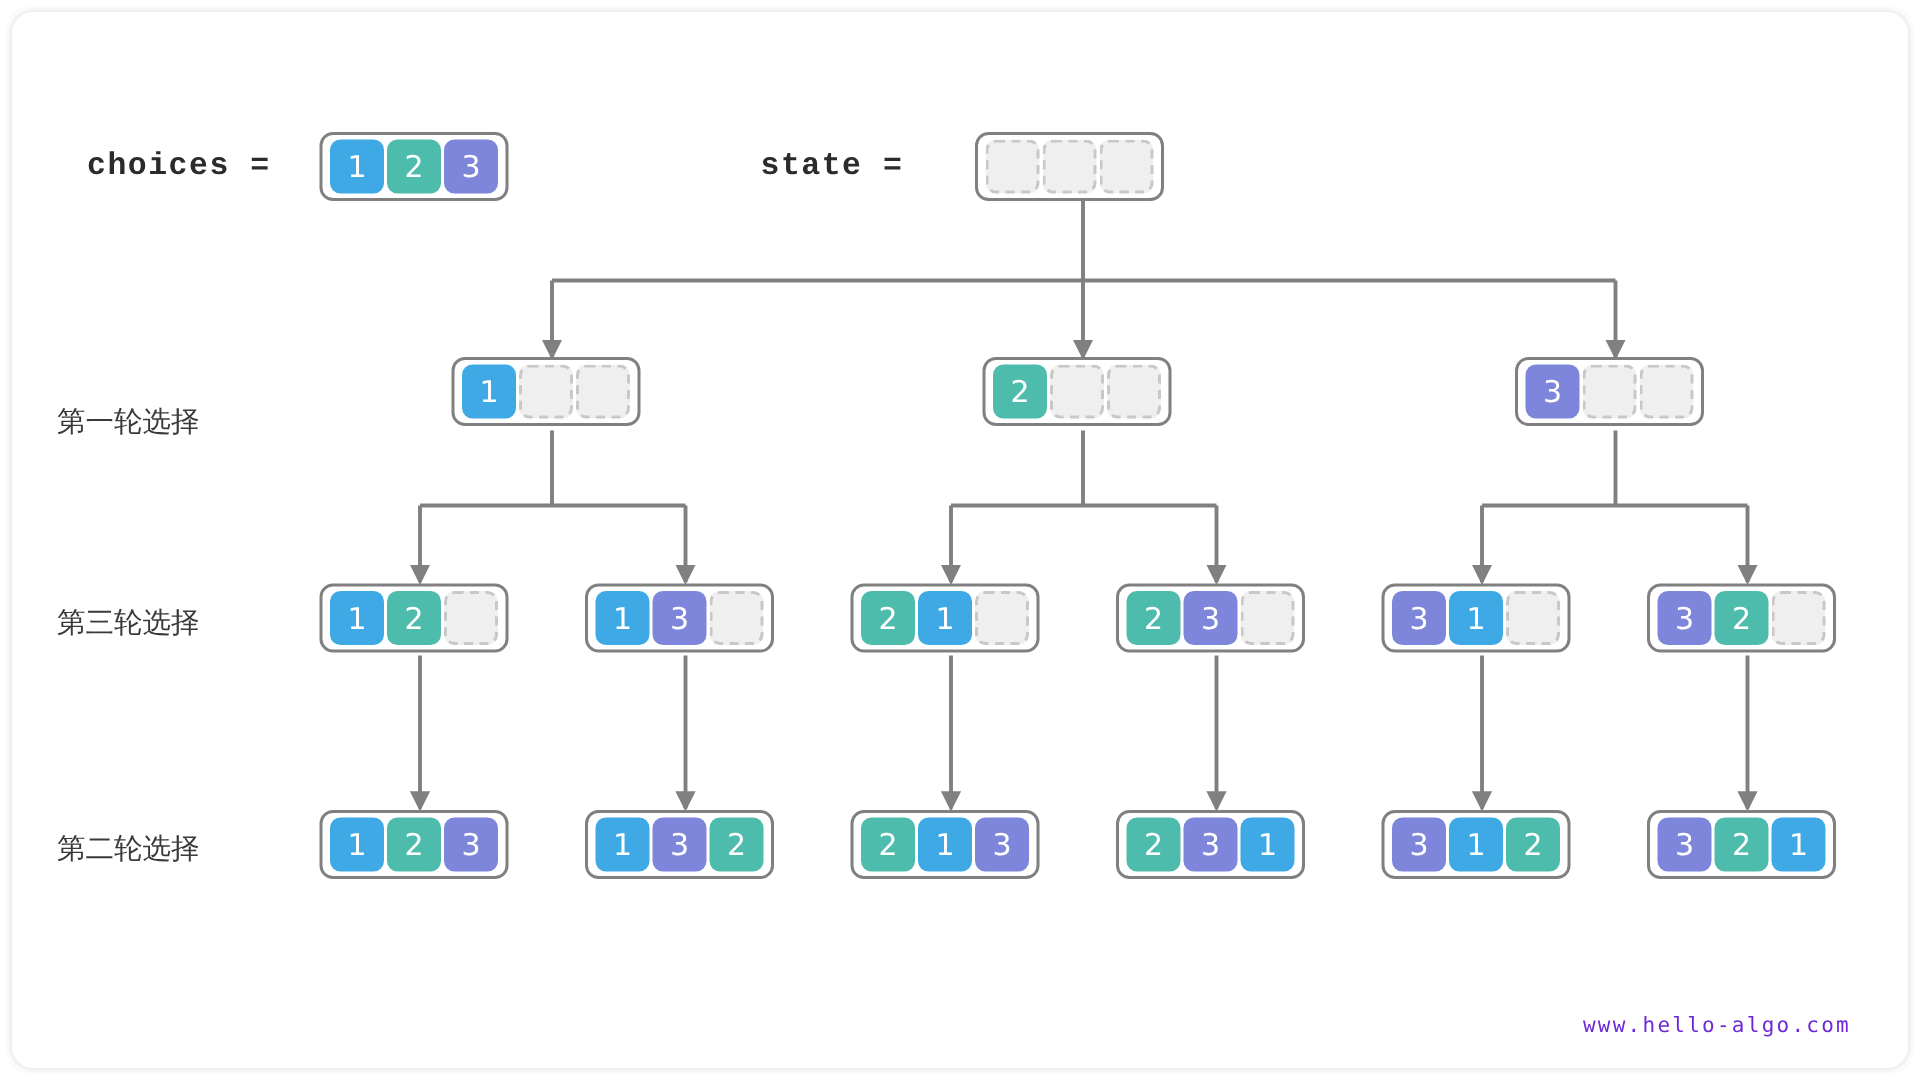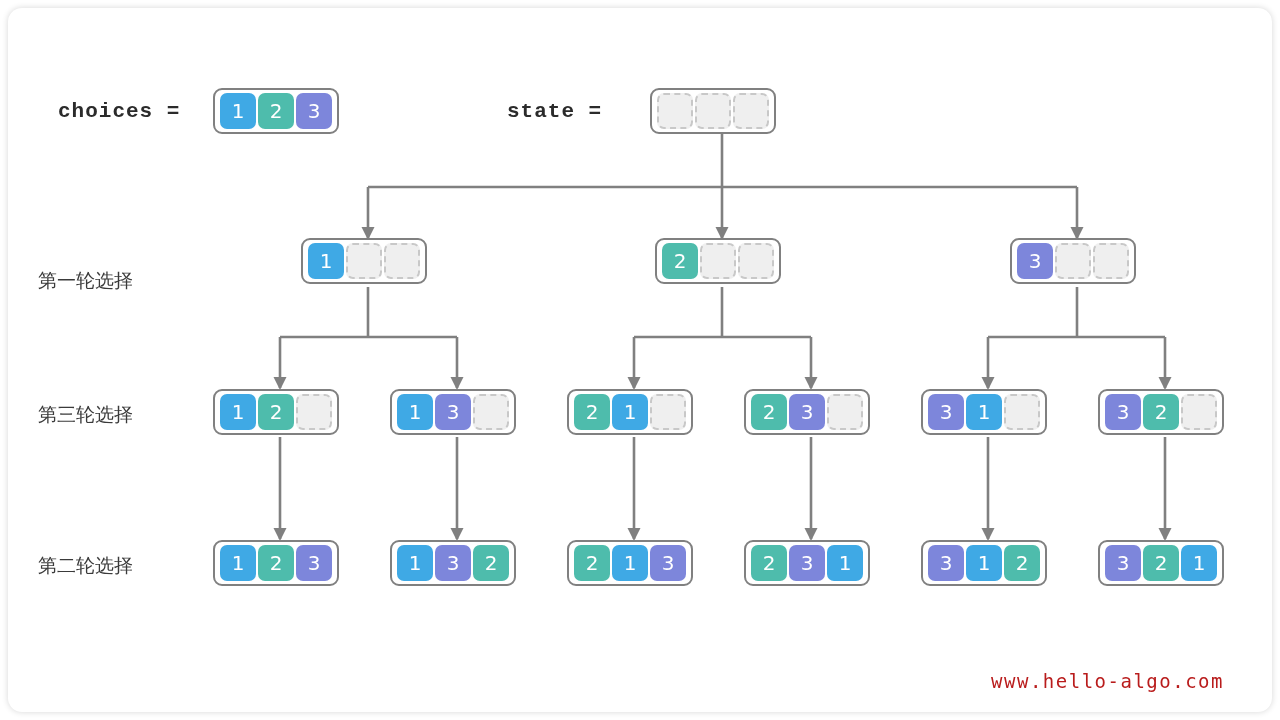--- a/index.html
+++ b/index.html
@@ -47,25 +47,25 @@
   }
   .row-label {
     position: absolute;
     font-family: "DejaVu Sans", "Liberation Sans", sans-serif;
     font-size: 19px;
     color: #3a3a3a;
     white-space: nowrap;
   }
   .watermark {
     position: absolute;
-    right: 56px;
+    right: 46px;
     bottom: 28px;
     font-family: "DejaVu Sans Mono", "Liberation Mono", monospace;
-    font-size: 19px;
-    color: #b91c1c;
+    font-size: 14px;
+    color: #6d28d9;
     letter-spacing: 1.5px;
     white-space: nowrap;
   }
 
   
   .array {
     position: absolute;
     display: flex;
     flex-direction: row;
     align-items: center;

